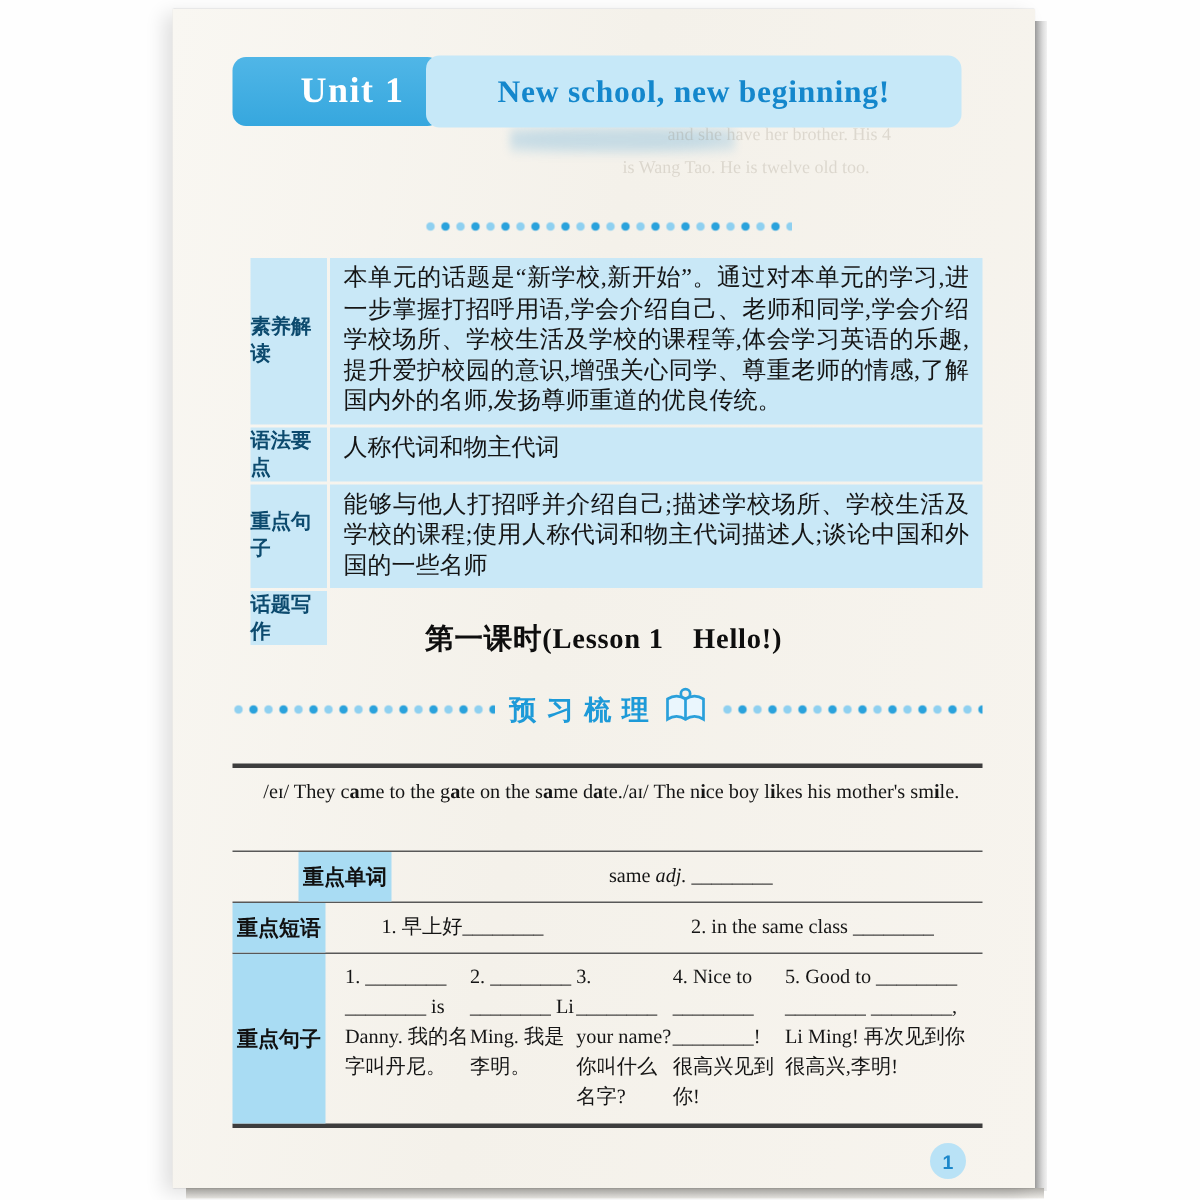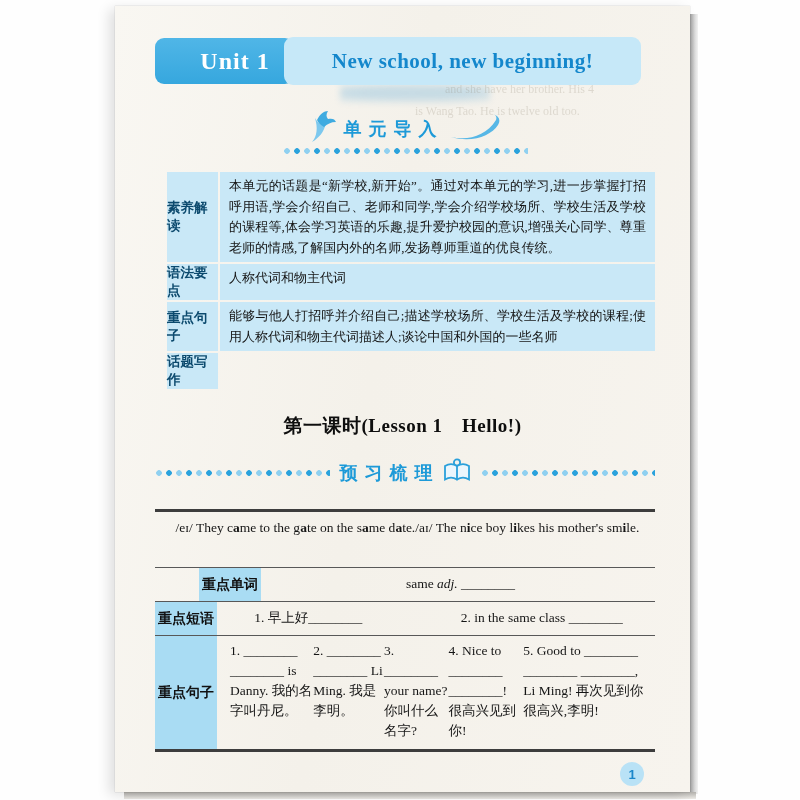--- a/index.html
+++ b/index.html
@@ -33,21 +33,21 @@
   .sec1-dots{position:absolute;left:168px;top:141px;width:245px;}
   .sec2-head{left:40px;top:451px;width:500px;gap:10px;}
   .sec2-head .dots{flex:1;}
   .sec2-title-wrap{display:flex;align-items:center;gap:3px;}
 
   
   .t1{position:absolute;left:40px;top:166px;width:500px;display:grid;row-gap:2px;}
   .t1row{display:grid;grid-template-columns:63px 1fr;column-gap:2px;}
   .t1 .lbl{background:#c9e8f7;display:flex;align-items:center;justify-content:center;
            font-weight:bold;font-size:13.5px;font-family:"Liberation Sans",sans-serif;color:#0c4a6e;margin-left:12px;}
-  .t1 .cnt{background:#c9e8f7;padding:4px 9px;font-size:13px;line-height:20.5px;
+  .t1 .cnt{background:#c9e8f7;padding:4px 9px;font-size:16px;line-height:20.5px;
            text-align:justify;color:#151515;}
 
   
   .lesson{position:absolute;left:0;top:407px;width:575px;text-align:center;
           font-size:19px;font-weight:bold;color:#0e0e0e;letter-spacing:.5px;}
 
   
   .t2{position:absolute;left:40px;top:503px;width:500px;
       border-top:3px solid #3d3d3d;border-bottom:3px solid #3d3d3d;}
   .t2row{display:flex;align-items:stretch;border-bottom:1px solid #585858;}
@@ -84,34 +84,20 @@
     <div class="bleed" style="left:330px;top:76px;">and she have her brother. His    4</div>
     <div class="bleed" style="left:300px;top:98px;">is Wang Tao. He is twelve      old too.</div>
 
     <div class="badge-unit">
       <span>Unit 1</span>
     </div>
     <div class="badge-title">
       <span>New school, new beginning!</span>
     </div>
 
-    <div class="sec-head sec1-head">
-      <span>
-        <svg width="34" height="34" viewBox="0 0 34 34">
-          <path d="M8 32 C13 26 14 18 11 8 C15 15 19 16 22 13 C20 22 15 28 8 32 Z" fill="#7cc8ee"></path>
-          <path d="M13 10 C16 4 20 1 24 1 C22 4 22 7 24 9 C28 8 31 9 32 12 C27 12 23 14 20 17 C17 15 14 13 13 10 Z" fill="#3fabe0"></path>
-        </svg>
-      </span>
-      <span class="sec-title">单元导入</span>
-      <span>
-        <svg width="52" height="30" viewBox="0 0 52 30">
-          <path d="M1 25 C18 29 36 24 46 8 C47 5 46 3 43 2 C49 4 51 8 48 13 C41 24 22 31 1 25 Z" fill="#57b7e6"></path>
-        </svg>
-      </span>
-    </div>
     <div class="dots sec1-dots"></div>
 
     <div class="t1">
       <div class="t1row">
         <div class="lbl">素养解读</div>
         <div class="cnt">本单元的话题是“新学校,新开始”。通过对本单元的学习,进一步掌握打招呼用语,学会介绍自己、老师和同学,学会介绍学校场所、学校生活及学校的课程等,体会学习英语的乐趣,提升爱护校园的意识,增强关心同学、尊重老师的情感,了解国内外的名师,发扬尊师重道的优良传统。</div>
       </div>
       <div class="t1row">
         <div class="lbl">语法要点</div>
         <div class="cnt">人称代词和物主代词</div>

